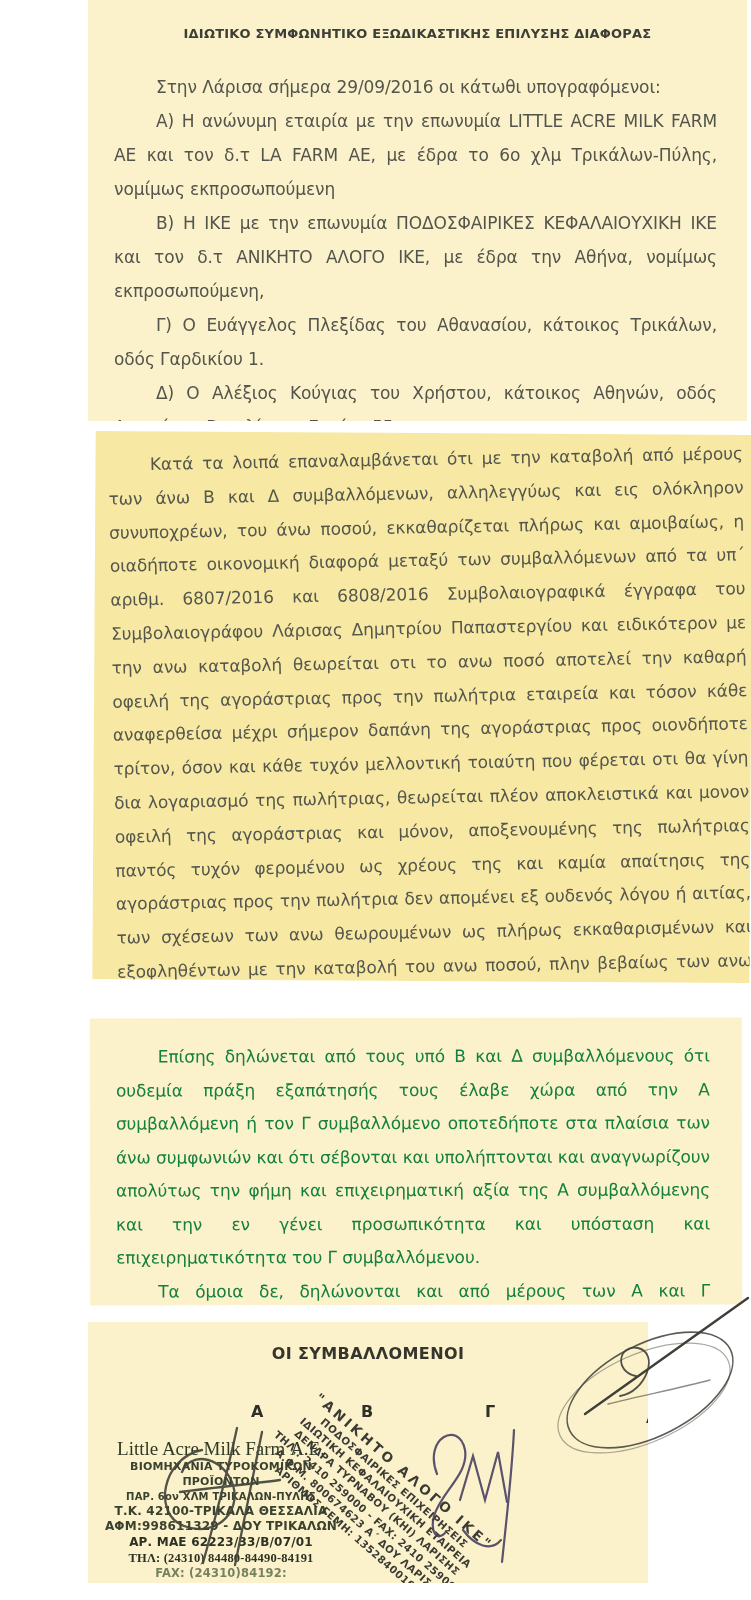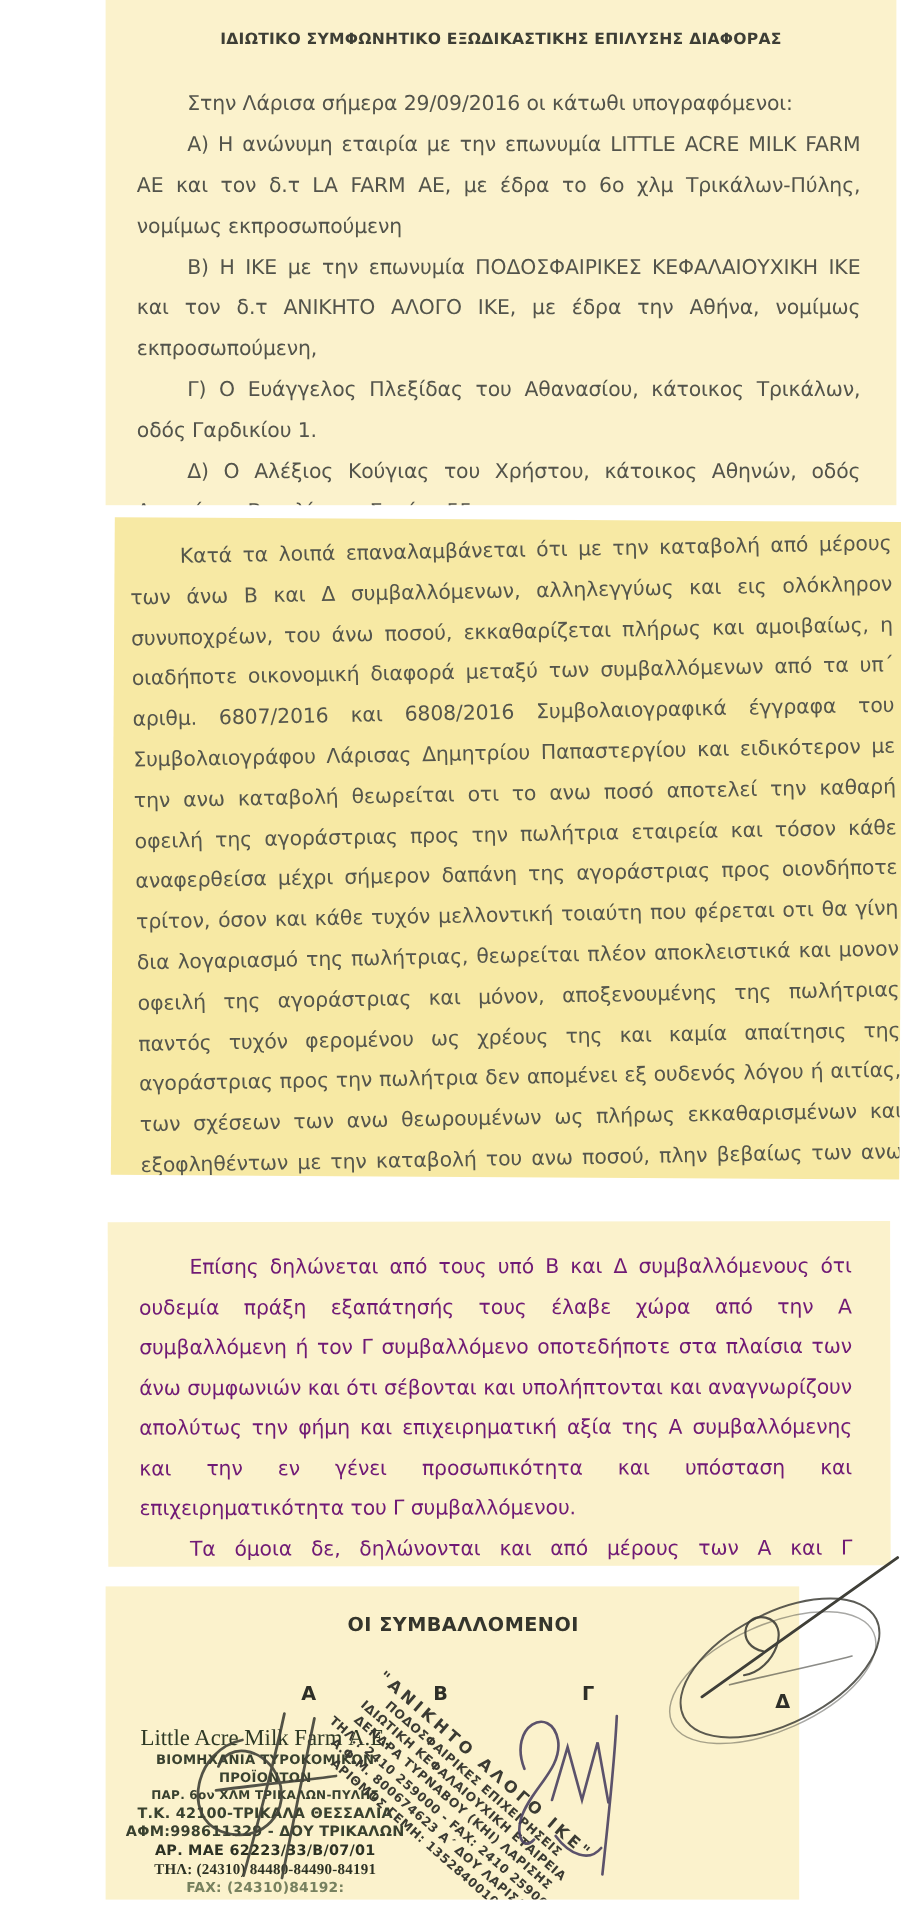--- a/index.html
+++ b/index.html
@@ -2,34 +2,34 @@
 <html><head>
 <meta charset="utf-8">
 <style>
   html,body{margin:0;padding:0;background:#ffffff;}
   .page{position:relative;width:751px;height:1600px;background:#ffffff;overflow:hidden;
         font-family:"DejaVu Sans",sans-serif;}
   .paper{position:absolute;background:#fbf2cc;overflow:hidden;}
   .block1{left:88px;top:0;width:659px;height:421px;}
   .block2{left:94px;top:433px;width:657px;height:548px;background:#f7e9a4;transform:rotate(0.35deg);}
   .block3{left:90px;top:1018px;width:652px;height:287px;transform:rotate(-0.1deg);}
-  .block4{left:88px;top:1322px;width:560px;height:261px;padding-left:18px;}
+  .block4{left:88px;top:1322px;width:560px;height:261px;}
 
   .doc-title{margin-top:26px;text-align:center;font-weight:bold;font-size:13px;
              letter-spacing:0.2px;color:#3d3e35;white-space:nowrap;}
   .body-text{margin:29px 30px 0 26px;font-size:17px;line-height:34px;text-align:justify;
              color:#53544b;letter-spacing:-0.1px;}
   .body-text p{margin:0;text-indent:42px;}
 
   .b2-text{margin:10px 10px 0 12px;font-size:17px;line-height:33.8px;text-align:justify;
            color:#55564c;letter-spacing:-0.1px;transform:rotate(-1.4deg);transform-origin:50% 0;}
   .b2-text p{margin:0;text-indent:42px;}
 
   .b3-text{margin:22px 32px 0 26px;font-size:17px;line-height:33.5px;text-align:justify;
-           color:#701a75;letter-spacing:-0.1px;}
+           color:#15803d;letter-spacing:-0.1px;}
   .b3-text p{margin:0;text-indent:42px;}
 
   .sign-heading{margin-top:22px;text-align:center;font-weight:bold;font-size:16px;
                 color:#34352c;letter-spacing:0.4px;}
   .letter{position:absolute;font-weight:bold;font-size:16px;color:#2e2f28;}
   .letter-a{left:163px;top:80px;}
   .letter-b{left:273px;top:80px;}
   .letter-g{left:397px;top:80px;}
   .letter-d{left:558px;top:86px;}
 

